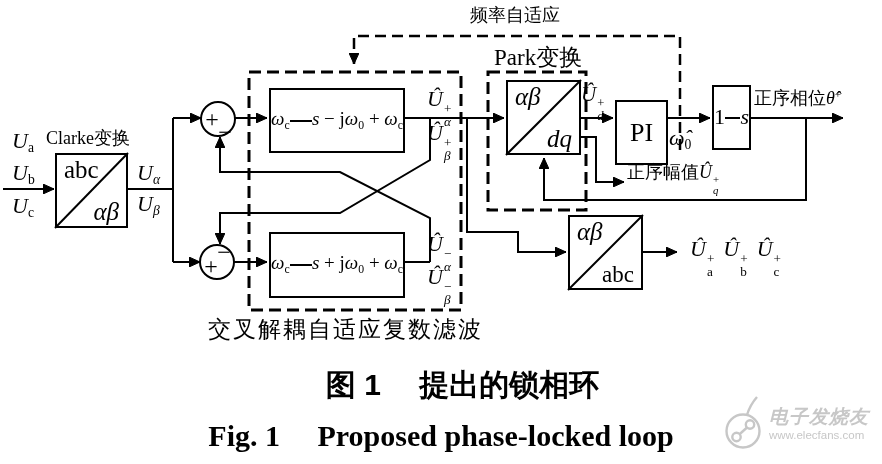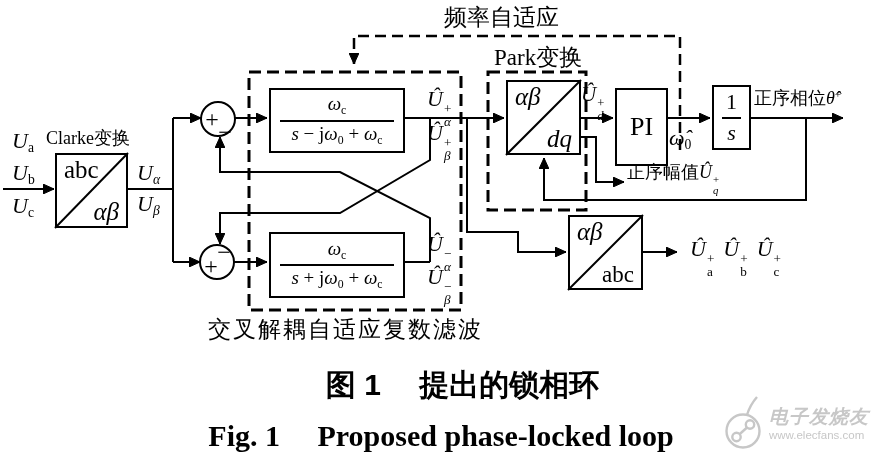--- a/index.html
+++ b/index.html
@@ -5,21 +5,21 @@
   html,body{margin:0;padding:0;background:#fff;}
   .stage{position:relative;width:882px;height:464px;background:#fff;overflow:hidden;
          font-family:"Liberation Serif","DejaVu Serif",serif;color:#000;}
   svg.wires{position:absolute;left:0;top:0;}
   svg.wires *{stroke:#000;}
   svg.wires .nf{fill:none;}
   .blk{position:absolute;border:2px solid #000;box-sizing:border-box;background:transparent;}
   .corner-tl{position:absolute;top:1px;left:7px;font-size:25px;line-height:1.1;}
   .corner-br{position:absolute;bottom:1px;right:7px;font-size:25px;line-height:1.1;}
   .it{font-style:italic;}
-  .frac{display:flex;flex-direction:column;align-items:center;justify-content:center;}
+  .frac{display:flex;flex-direction:row;align-items:center;justify-content:center;}
   .frac .bar{border-top:2px solid #000;height:0;width:86%;margin:2px 0;}
   .frac .num,.frac .den{font-size:19px;line-height:1.1;white-space:nowrap;}
   .frac.small .bar{width:55%;}
   .frac.small .num,.frac.small .den{font-size:22px;}
   .mlabel{position:absolute;font-size:22px;line-height:1.15;white-space:pre;}
   .cjk{font-size:18px;}
   .sign{position:absolute;transform:translate(-50%,-50%);font-size:24px;line-height:1;}
   
   .m-b{}
   .m-i{font-style:italic;}
@@ -116,31 +116,31 @@
     <div class="num"><span class="m-i">ω</span><span class="m-sub">c</span></div>
     <div class="bar"></div>
     <div class="den"><span class="m-i">s</span><span class="m-b"> + j</span><span class="m-i">ω</span><span class="m-sub">0</span><span class="m-b"> + </span><span class="m-i">ω</span><span class="m-sub">c</span></div>
   </div>
 
   <span class="mlabel" style="left:427px;top:86px"><span class="m-i">Û</span><span class="m-st"><span class="m-stp">+</span><span class="m-sts it">α</span></span></span>
   <span class="mlabel" style="left:427px;top:120px"><span class="m-i">Û</span><span class="m-st"><span class="m-stp">+</span><span class="m-sts it">β</span></span></span>
   <span class="mlabel" style="left:427px;top:231px"><span class="m-i">Û</span><span class="m-st"><span class="m-stp">−</span><span class="m-sts it">α</span></span></span>
   <span class="mlabel" style="left:427px;top:264px"><span class="m-i">Û</span><span class="m-st"><span class="m-stp">−</span><span class="m-sts it">β</span></span></span>
 
-  <span class="mlabel cjk" style="left:444px;top:5px;font-size:23px">频率自适应</span>
+  <span class="mlabel cjk" style="left:470px;top:5px;font-size:18px">频率自适应</span>
   <span class="mlabel cjk" style="left:208px;top:317px;font-size:23px;letter-spacing:2px">交叉解耦自适应复数滤波</span>
   <span class="mlabel cjk" style="left:494px;top:45px;font-size:23px">Park变换</span>
 
   <div class="blk" style="left:506px;top:80px;width:75px;height:75px">
     <span class="corner-tl"><span class="m-i">αβ</span></span>
     <span class="corner-br"><span class="m-i">dq</span></span>
   </div>
   <span class="mlabel" style="left:581px;top:82px;font-size:21px"><span class="m-i">Û</span><span class="m-st"><span class="m-stp">+</span><span class="m-sts it">d</span></span></span>
 
-  <div class="blk" style="left:615px;top:88px;width:53px;height:78px;display:flex;align-items:center;justify-content:center;font-size:26px">
+  <div class="blk" style="left:615px;top:100px;width:53px;height:65px;display:flex;align-items:center;justify-content:center;font-size:26px">
     <span>PI</span>
   </div>
   <span class="mlabel" style="left:669px;top:125px"><span class="m-i">ω̂</span><span class="m-sub">0</span></span>
 
   <div class="blk frac small" style="left:712px;top:85px;width:39px;height:65px">
     <div class="num">1</div>
     <div class="bar"></div>
     <div class="den"><span class="m-i">s</span></div>
   </div>
 

